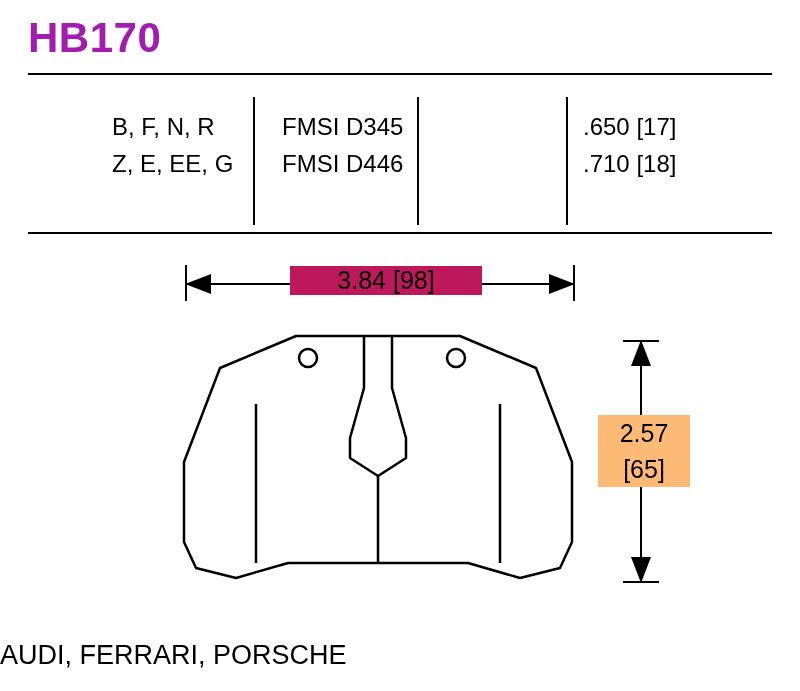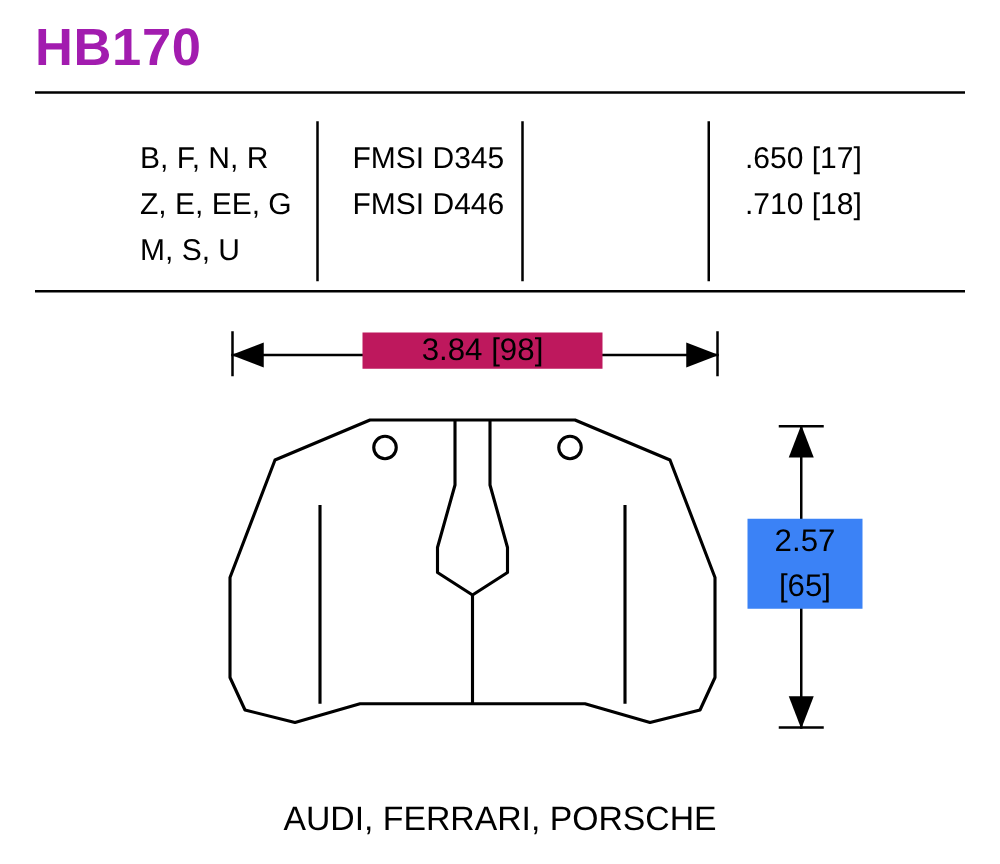--- a/index.html
+++ b/index.html
@@ -51,21 +51,21 @@
 
   
   .spec-col {
     position: absolute;
     font-size: 24px;
     line-height: 37px;
     white-space: nowrap;
   }
   #compounds { left: 112px; top: 108px; }
   #fmsi      { left: 282px; top: 108px; }
-  #thickness { left: 596px; top: 108px; }
+  #thickness { left: 583px; top: 108px; }
 
   
   #dim-width-line {
     position: absolute;
     left: 185px;
     top: 283px;
     width: 390px;
     height: 2px;
     background: #000000;
   }
@@ -127,58 +127,57 @@
   #tick-top    { top: 340px; }
   #tick-bottom { top: 581px; }
   #dim-height-label {
     position: absolute;
     left: 598px;
     top: 415px;
     width: 92px;
     text-align: center;
     font-size: 25px;
     line-height: 36px;
-    background: #3b82f6;
+    background: #fdba74;
   }
 
   
   #pad-drawing {
     position: absolute;
     left: 168px;
     top: 330px;
   }
 
   
   #applications {
     position: absolute;
     left: 0;
     top: 640px;
     width: 800px;
-    text-align: center;
+    text-align: left;
     font-size: 27px;
   }
 </style>
 </head>
 <body>
 
 <div id="page">
 
   <div id="part-number">HB170</div>
 
   <div class="hrule" id="rule-top"></div>
   <div class="hrule" id="rule-bottom"></div>
 
   <div class="vrule" id="vrule-1"></div>
   <div class="vrule" id="vrule-2"></div>
   <div class="vrule" id="vrule-3"></div>
 
   <div class="spec-col" id="compounds">
     <div>B, F, N, R</div>
     <div>Z, E, EE, G</div>
-    <div>M, S, U</div>
   </div>
 
   <div class="spec-col" id="fmsi">
     <div>FMSI D345</div>
     <div>FMSI D446</div>
   </div>
 
   <div class="spec-col" id="thickness">
     <div>.650 [17]</div>
     <div>.710 [18]</div>

